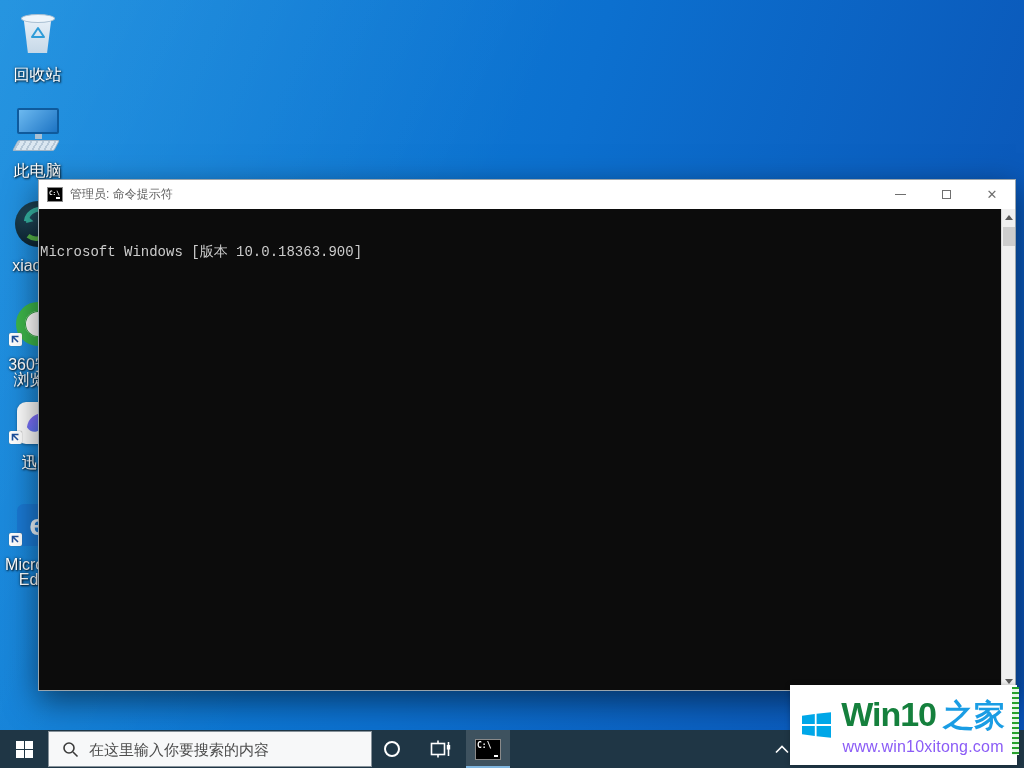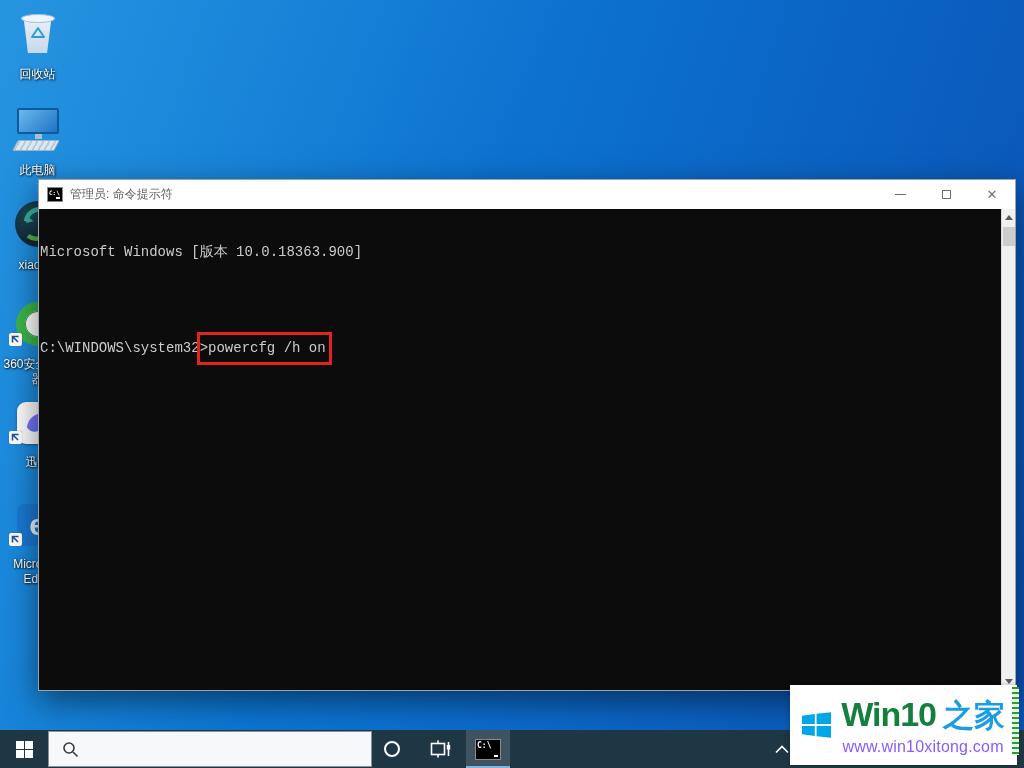--- a/index.html
+++ b/index.html
@@ -7,21 +7,21 @@
   body {
     position:relative;
     background:
       linear-gradient(115deg, rgba(255,255,255,.10) 0%, rgba(255,255,255,0) 42%),
       linear-gradient(108deg, #0e89dd 0%, #0c70cf 48%, #0a50b2 100%);
   }
 
   
   .icon-slot { position:absolute; left:0; width:75px; text-align:center; z-index:2; cursor:default; }
   .icon-art { height:46px; display:flex; align-items:flex-end; justify-content:center; position:relative; margin-bottom:3px; }
-  .icon-label { color:#fff; font-size:12px; line-height:15px; text-shadow:1px 1px 2px rgba(0,0,0,.85), 0 0 3px rgba(0,0,0,.6); word-break:break-word; padding:0 3px;margin-top:11px; }
+  .icon-label { color:#fff; font-size:16px; line-height:15px; text-shadow:1px 1px 2px rgba(0,0,0,.85), 0 0 3px rgba(0,0,0,.6); word-break:break-word; padding:0 3px;margin-top:11px; }
 
   .badge { position:absolute; left:9px; bottom:0; width:13px; height:13px; background:#fff; border-radius:2px; box-shadow:0 0 1px #555; display:flex; align-items:center; justify-content:center; }
 
   
   .bin { position:relative; width:36px; height:42px; }
   .bin-rim { position:absolute; top:0; left:1px; width:34px; height:9px; background:#eef5fb; border:1px solid #a9bfd2; border-radius:50%; }
   .bin-body { position:absolute; top:5px; left:3px; width:30px; height:34px; background:linear-gradient(180deg,#e7f0f8 0%,#c6d8e7 100%); clip-path:polygon(4% 0,96% 0,82% 100%,18% 100%); }
   .bin-sym { position:absolute; top:12px; left:10px; }
 
   
@@ -199,21 +199,20 @@
         </div>
       <div class="ctl">
           <span class="ctl-close-x">✕</span>
         </div>
     </div>
   </div>
 
   <div class="console">
     <div class="cline">Microsoft Windows [版本 10.0.18363.900]</div>
     <div class="cline"></div>
-    <div class="cline"><span>C:\WINDOWS\system32</span><span class="cmd-highlight">&gt;powercfg /h on</span></div>
   </div>
 
   <div class="scrollbar">
     <div class="sb-btn sb-up">
         <div class="tri-up"></div>
       </div>
     <div class="sb-thumb"></div>
     <div class="sb-btn sb-down">
         <div class="tri-down"></div>
       </div>
@@ -228,20 +227,21 @@
         <span></span>
         <span></span>
       </div>
   </div>
 
   <div class="searchbox">
     <svg width="17" height="17">
       <circle cx="7" cy="7" r="5" fill="none" stroke="#3a3a3a" stroke-width="1.6"></circle>
       <line x1="11" y1="11" x2="15.5" y2="15.5" stroke="#3a3a3a" stroke-width="1.6"></line>
     </svg>
+    <input type="text" placeholder="在这里输入你要搜索的内容" style="">
   </div>
 
   <div class="tb-btn cortana">
     <div class="cortana-ring"></div>
   </div>
 
   <div class="tb-btn taskview">
     <svg width="21" height="18">
       <rect x="1.5" y="3.5" width="13" height="11" fill="none" stroke="#fff" stroke-width="1.6"></rect>
       <line x1="8" y1="0.5" x2="8" y2="3" stroke="#fff" stroke-width="1.6"></line>

